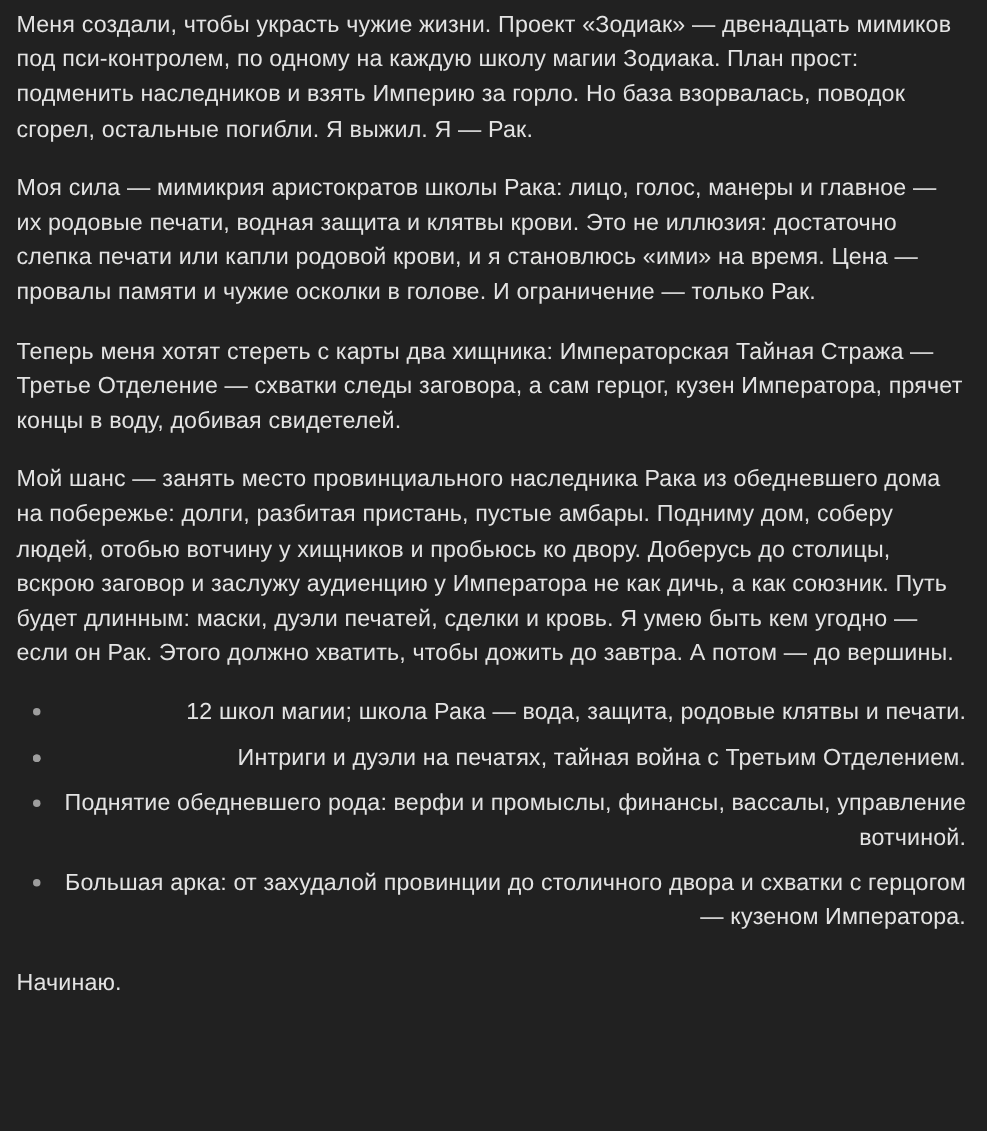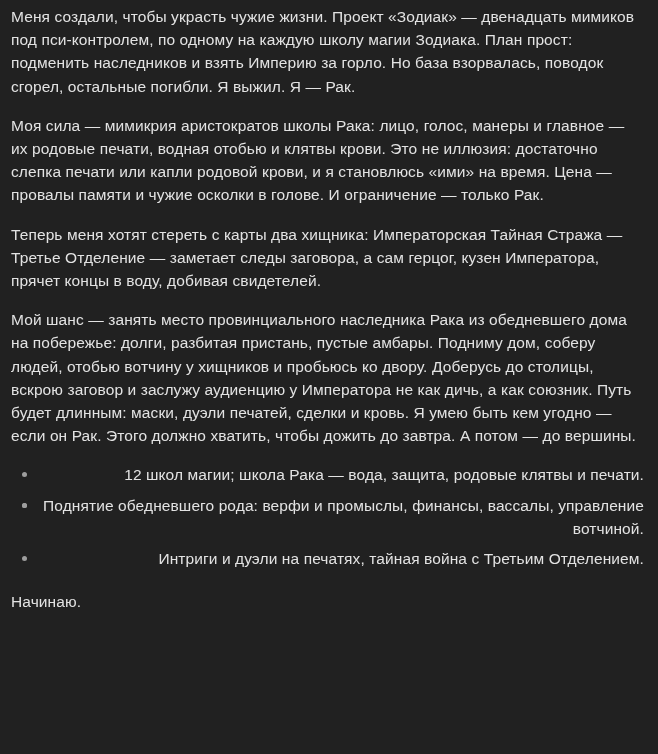--- a/index.html
+++ b/index.html
@@ -54,40 +54,44 @@
     background: #9e9e9e;
   }
 </style>
 </head>
 <body>
 
 <div class="doc">
 
   <p>Меня создали, чтобы украсть чужие жизни. Проект «Зодиак» — двенадцать мимиков под пси-контролем, по одному на каждую школу магии Зодиака. План прост: подменить наследников и взять Империю за горло. Но база взорвалась, поводок сгорел, остальные погибли. Я выжил. Я — Рак.</p>
 
-  <p>Моя сила — мимикрия аристократов школы Рака: лицо, голос, манеры и главное — их родовые печати, водная отобью и клятвы крови. Это не иллюзия: достаточно слепка печати или капли родовой крови, и я становлюсь «ими» на время. Цена — провалы памяти и чужие осколки в голове. И ограничение — только Рак.</p>
+  <p>Моя сила — мимикрия аристократов школы Рака: лицо, голос, манеры и главное — их родовые печати, водная защита и клятвы крови. Это не иллюзия: достаточно слепка печати или капли родовой крови, и я становлюсь «ими» на время. Цена — провалы памяти и чужие осколки в голове. И ограничение — только Рак.</p>
 
-  <p>Теперь меня хотят стереть с карты два хищника: Императорская Тайная Стража — Третье Отделение — заметает следы заговора, а сам герцог, кузен Императора, прячет концы в воду, добивая свидетелей.</p>
+  <p>Теперь меня хотят стереть с карты два хищника: Императорская Тайная Стража — Третье Отделение — схватки следы заговора, а сам герцог, кузен Императора, прячет концы в воду, добивая свидетелей.</p>
 
   <p>Мой шанс — занять место провинциального наследника Рака из обедневшего дома на побережье: долги, разбитая пристань, пустые амбары. Подниму дом, соберу людей, отобью вотчину у хищников и пробьюсь ко двору. Доберусь до столицы, вскрою заговор и заслужу аудиенцию у Императора не как дичь, а как союзник. Путь будет длинным: маски, дуэли печатей, сделки и кровь. Я умею быть кем угодно — если он Рак. Этого должно хватить, чтобы дожить до завтра. А потом — до вершины.</p>
 
 
   <ul class="feature-list">
     <li>
       <span class="bullet-dot"></span>
       <span>12 школ магии; школа Рака — вода, защита, родовые клятвы и печати.</span>
     </li>
     <li>
       <span class="bullet-dot"></span>
     </li>
     <li>
       <span class="bullet-dot"></span>
+      <span>Интриги и дуэли на печатях, тайная война с Третьим Отделением.</span>
+    </li>
+    <li>
+      <span class="bullet-dot"></span>
       <span>Поднятие обедневшего рода: верфи и промыслы, финансы, вассалы, управление вотчиной.</span>
     </li>
     <li>
       <span class="bullet-dot"></span>
-      <span>Интриги и дуэли на печатях, тайная война с Третьим Отделением.</span>
+      <span>Большая арка: от захудалой провинции до столичного двора и схватки с герцогом — кузеном Императора.</span>
     </li>
   </ul>
 
   <p class="closing">Начинаю.</p>
 
 </div>
 
 </body></html>

